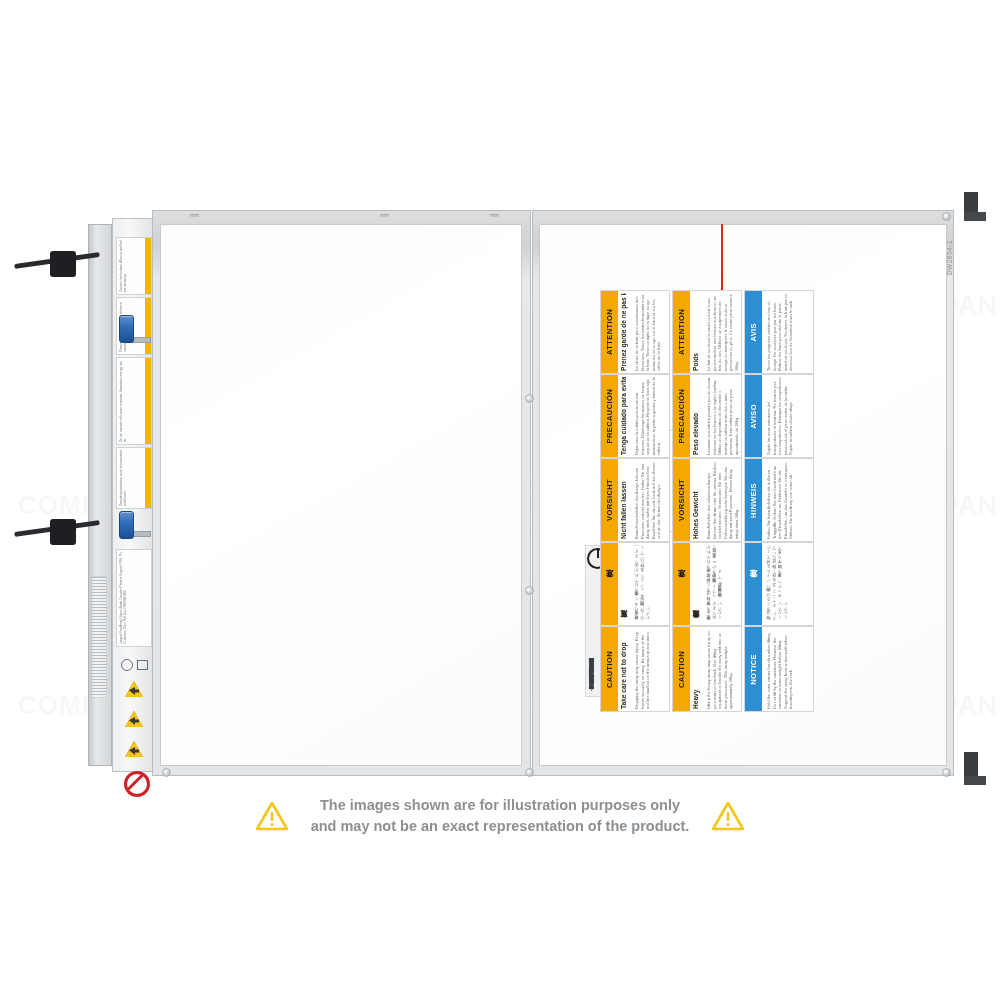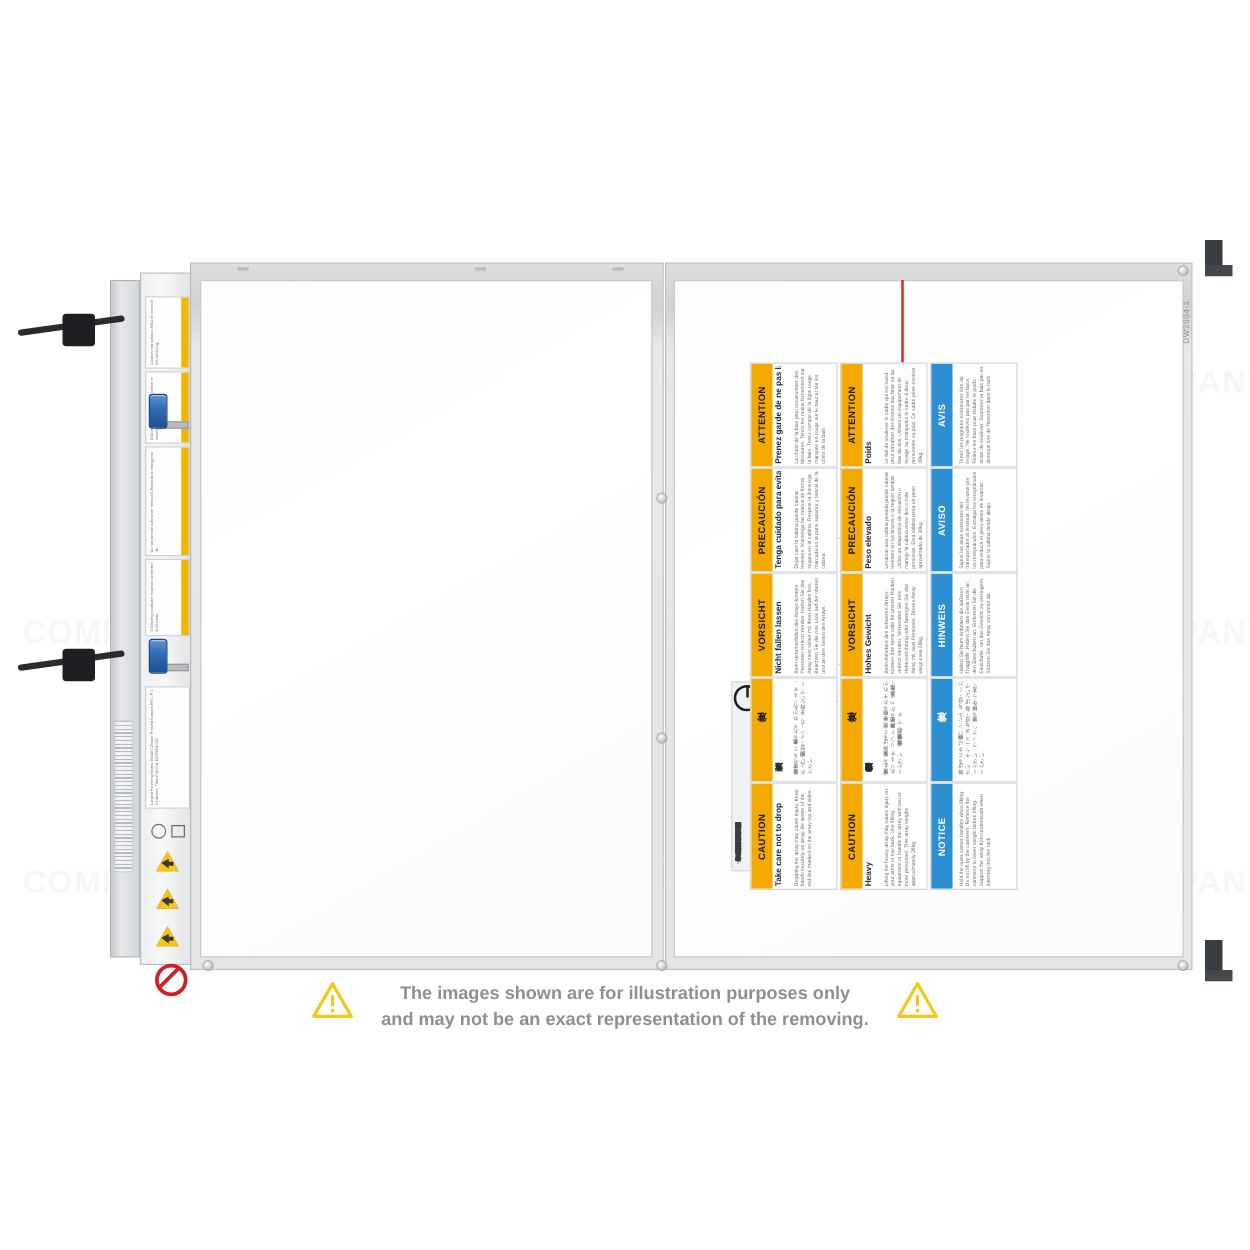--- a/index.html
+++ b/index.html
@@ -101,21 +101,21 @@
   .powerSym:after{content:"";position:absolute;left:50%;top:-2px;width:2px;height:10px;
       background:#1f1f1f;transform:translateX(-50%);}
 
   .redLine{position:absolute;width:2px;background:#e2241a;}
 
   .partNo{position:absolute;writing-mode:vertical-rl;transform:rotate(180deg);
       font-size:6.5px;color:#8e9194;letter-spacing:.5px;white-space:nowrap;}
 
   
   #disclaimer{position:absolute;left:0;top:785px;width:1000px;height:62px;
-      display:flex;align-items:flex-start;justify-content:center;gap:22px;}
+      display:flex;align-items:center;justify-content:center;gap:22px;}
   #disclaimer .dtext{font-size:14.5px;line-height:21px;font-weight:700;color:#8d9093;text-align:center;}
   .warnTri{position:relative;width:34px;height:30px;flex:0 0 auto;}
   .warnTri svg{display:block;}
 </style>
 </head>
 <body>
 
 <div id="stage">
 
   <div class="wm" style="left:238px;top:290px;">COMPANY</div>
@@ -347,21 +347,21 @@
   <div id="disclaimer">
     <div class="warnTri">
       <svg width="34" height="30" viewBox="0 0 34 30">
         <path d="M17 2 L32 28 L2 28 Z" fill="none" stroke="#f5c518" stroke-width="2.6" stroke-linejoin="round"></path>
         <rect x="15.8" y="11" width="2.4" height="9" rx="1.1" fill="#f5c518"></rect>
         <circle cx="17" cy="23.4" r="1.5" fill="#f5c518"></circle>
       </svg>
     </div>
     <div class="dtext">
       <div>The images shown are for illustration purposes only</div>
-      <div>and may not be an exact representation of the removing.</div>
+      <div>and may not be an exact representation of the product.</div>
     </div>
     <div class="warnTri">
       <svg width="34" height="30" viewBox="0 0 34 30">
         <path d="M17 2 L32 28 L2 28 Z" fill="none" stroke="#f5c518" stroke-width="2.6" stroke-linejoin="round"></path>
         <rect x="15.8" y="11" width="2.4" height="9" rx="1.1" fill="#f5c518"></rect>
         <circle cx="17" cy="23.4" r="1.5" fill="#f5c518"></circle>
       </svg>
     </div>
   </div>
 

